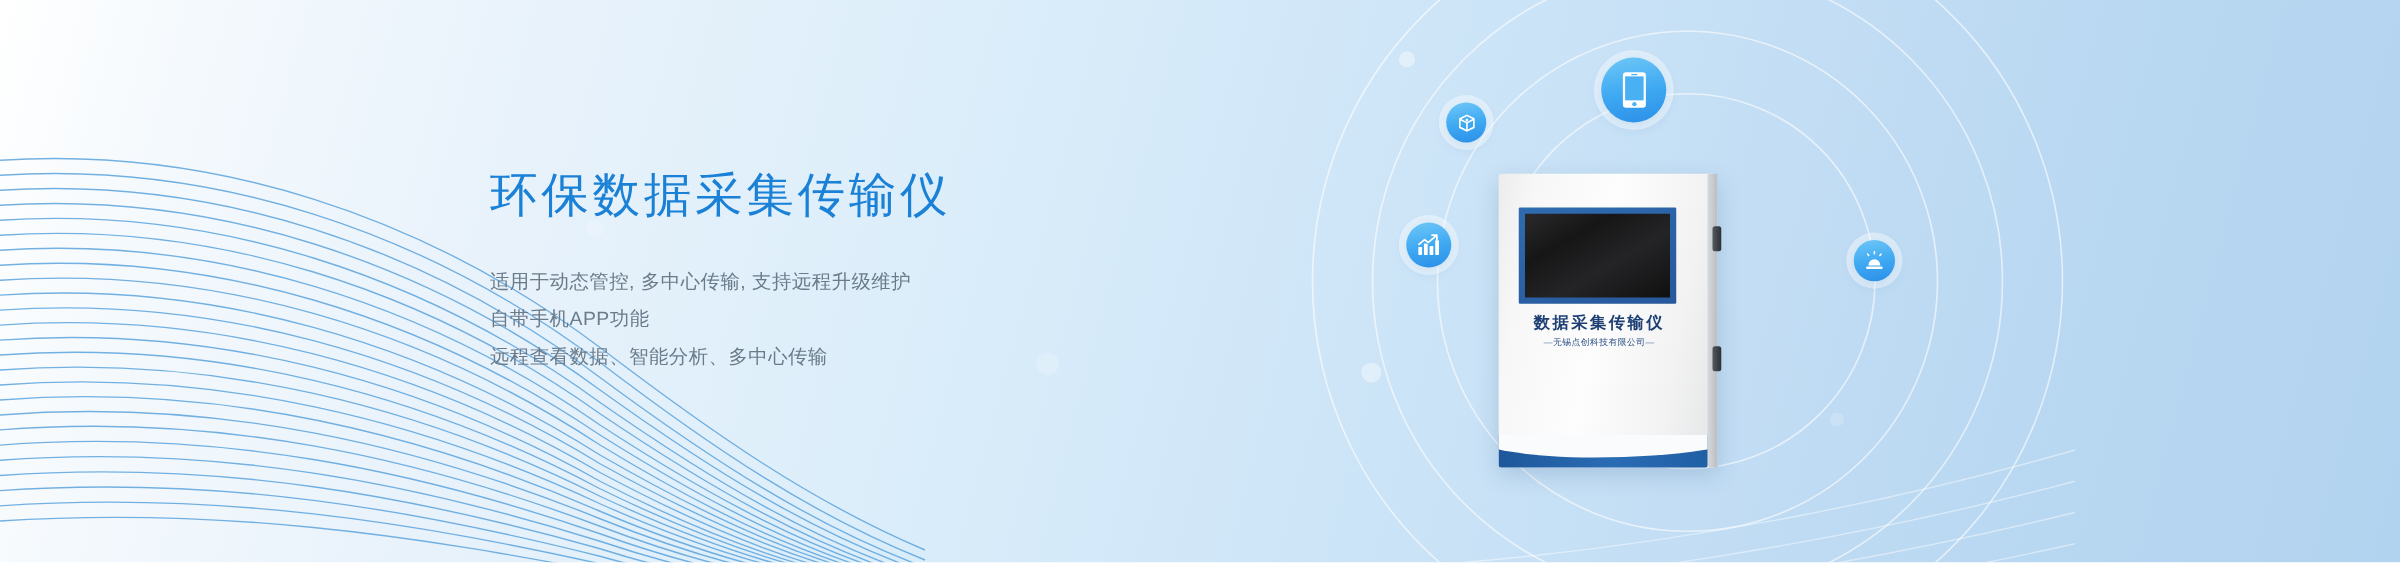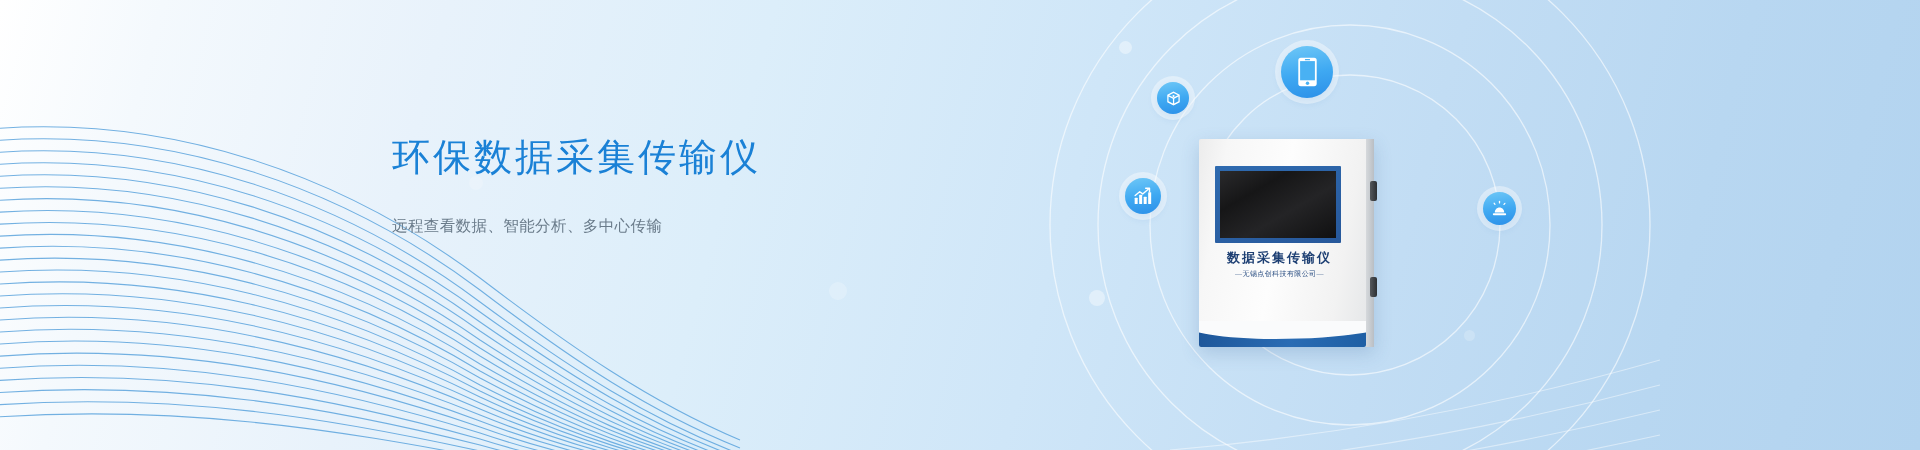--- a/index.html
+++ b/index.html
@@ -41,21 +41,21 @@
   .badge {
     position:absolute; border-radius:50%;
     background:linear-gradient(170deg,#6fc8f7 0%,#3fa9f2 52%,#2b8fe8 100%);
     box-shadow:0 0 0 6px rgba(255,255,255,.42),
                0 3px 10px rgba(40,110,180,.20);
     display:flex; align-items:center; justify-content:center;
   }
   .badge svg { display:block; }
 
   
-  .device { position:absolute; left:1199px; top:139px; width:175px; height:208px; }
+  .device { position:absolute; left:1199px; top:139px; width:175px; height:235px; }
   .dev-body {
     position:absolute; inset:0;
     background:linear-gradient(100deg,#ececec 0%,#f7f7f7 14%,#fdfdfd 45%,#f2f2f2 78%,#e2e4e6 100%);
     border-radius:2px;
     box-shadow:0 6px 18px rgba(60,100,150,.22);
   }
   .dev-edge {
     position:absolute; right:0; top:0; width:8px; height:100%;
     background:linear-gradient(90deg,#d6d9dc,#b9bec4);
   }
@@ -156,20 +156,22 @@
 
   <div class="dot" style="left:1119px;top:41px;width:13px;height:13px;"></div>
   <div class="dot" style="left:1089px;top:290px;width:16px;height:16px;"></div>
   <div class="dot" style="left:829px;top:282px;width:18px;height:18px;opacity:.55;"></div>
   <div class="dot" style="left:469px;top:176px;width:14px;height:14px;opacity:.5;"></div>
   <div class="dot" style="left:1464px;top:330px;width:11px;height:11px;opacity:.5;"></div>
 
   <div class="copy">
     <div class="title">环保数据采集传输仪</div>
     <div class="sublist">
+      <div class="subline">适用于动态管控, 多中心传输, 支持远程升级维护</div>
+      <div class="subline">自带手机APP功能</div>
       <div class="subline">远程查看数据、智能分析、多中心传输</div>
     </div>
   </div>
 
   <div class="badge" style="left:1157px;top:82px;width:32px;height:32px;">
     <svg width="17" height="17" viewBox="0 0 24 24" fill="#ffffff">
       <path d="M12 2.2 3.2 6.6v10.8L12 21.8l8.8-4.4V6.6L12 2.2zm0 2.1 6.3 3.1L12 10.6 5.7 7.4 12 4.3zM5 9.1l6.2 3.1v6.9L5 16V9.1zm8 10V12.2L19 9.1V16l-6 3.1z"></path>
       <circle cx="12" cy="8.6" r="1.5"></circle>
     </svg>
   </div>

